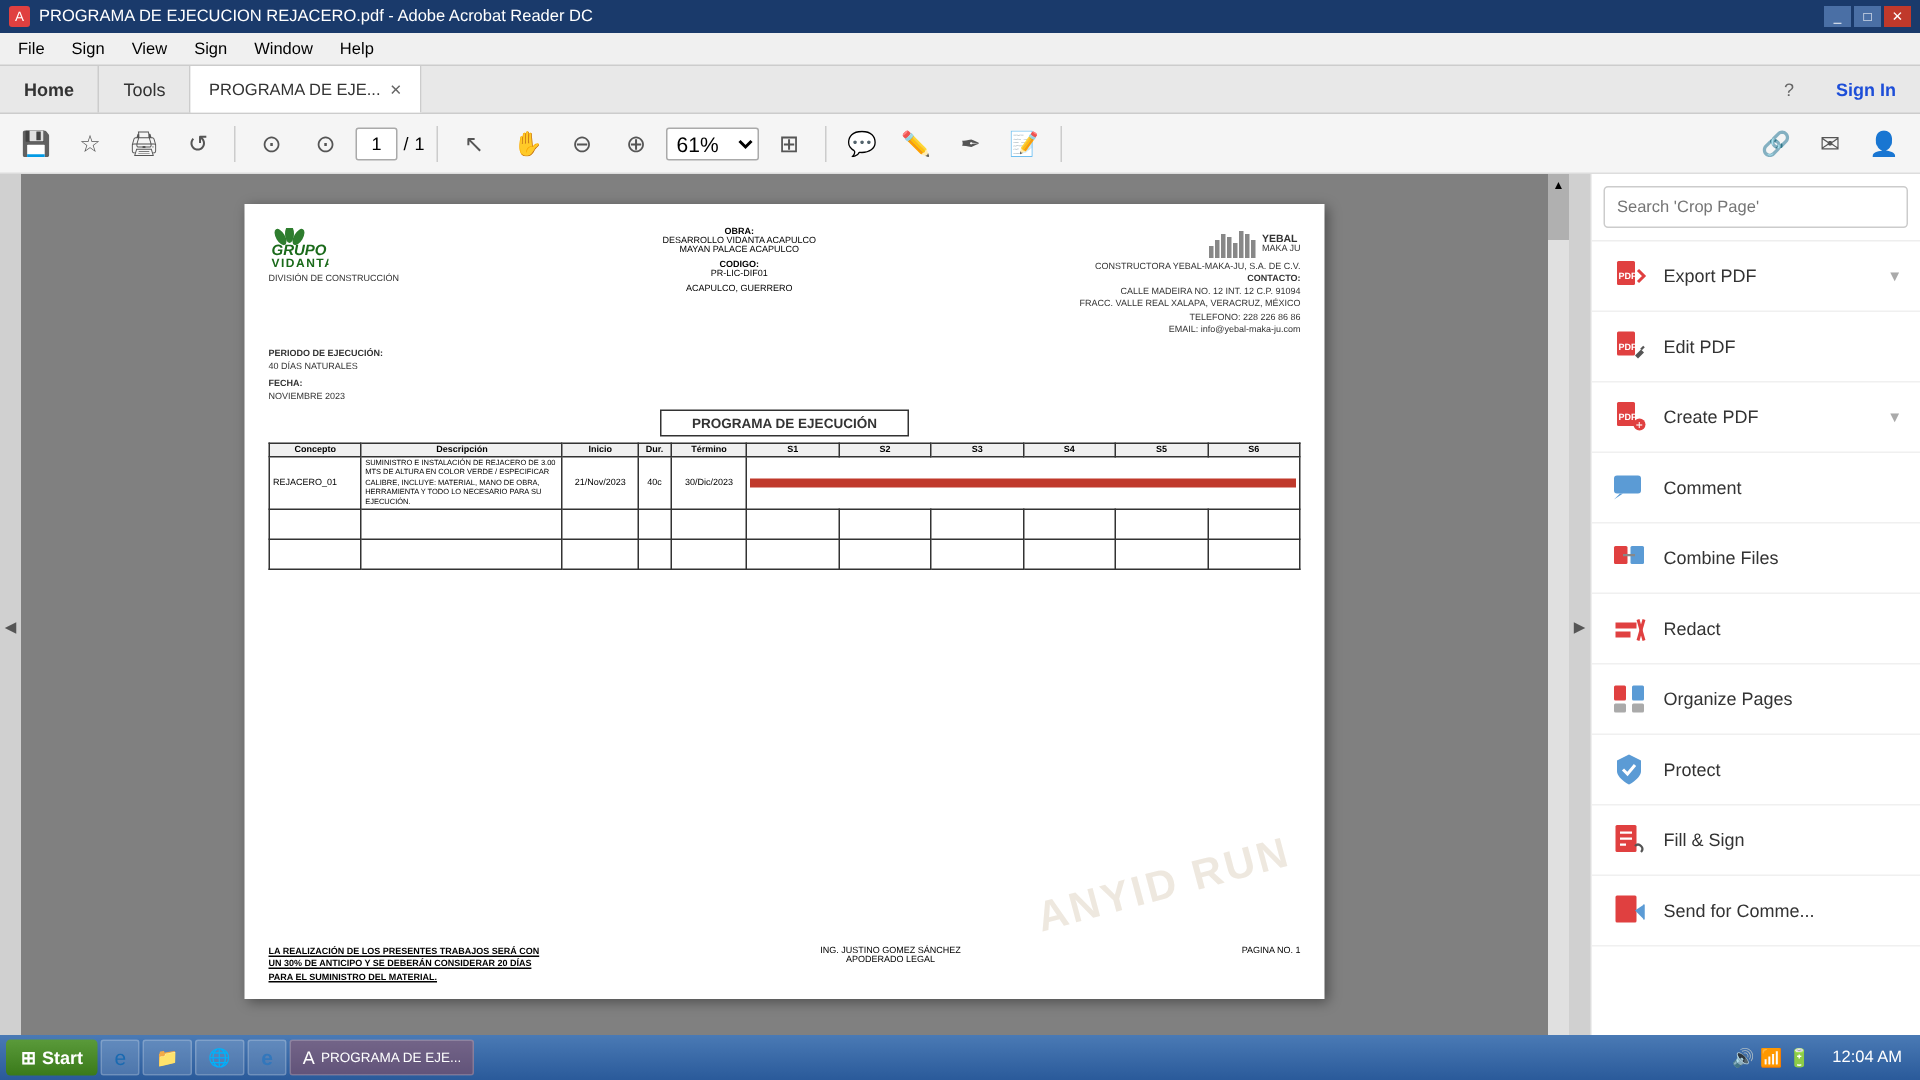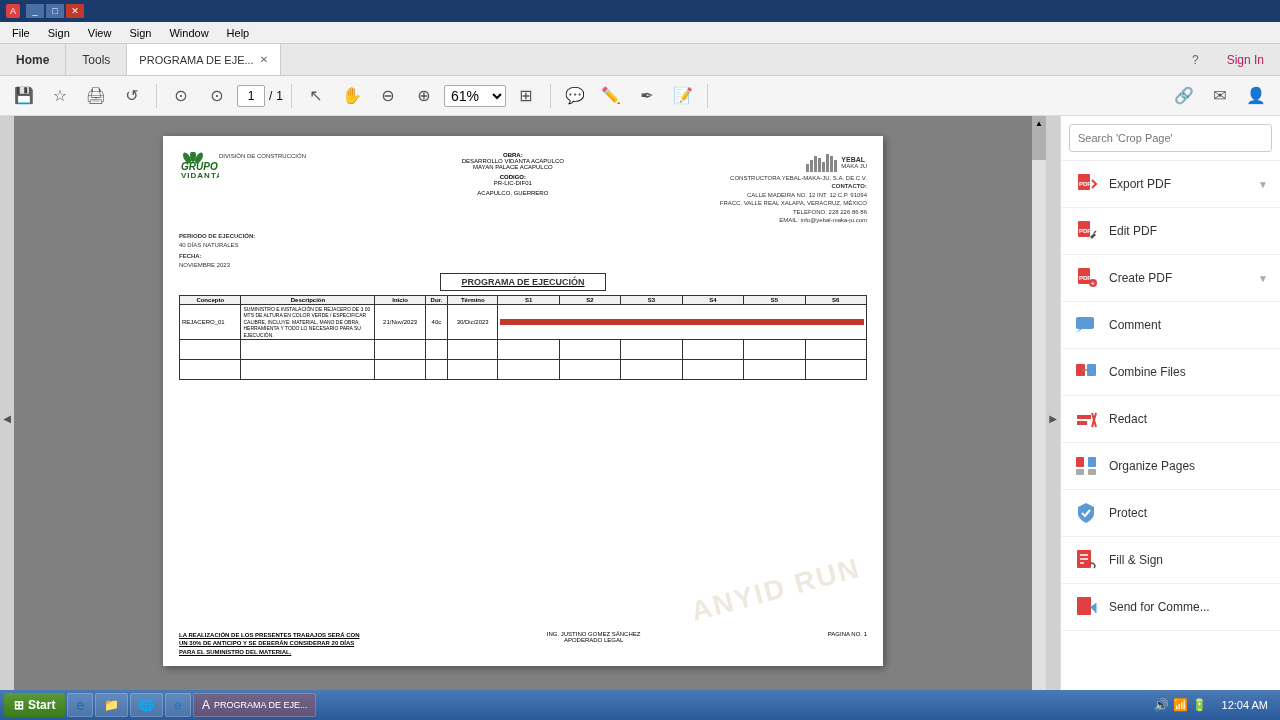--- a/index.html
+++ b/index.html
@@ -77,23 +77,23 @@
       border-right: 1px solid #ccc;
       gap: 6px;
     }
     .tab-doc .close-tab { color: #666; font-size: 10px; cursor: pointer; }
     .tab-spacer { flex: 1; }
     .tab-signin {
       padding: 0 16px;
       display: flex;
       align-items: center;
       font-size: 12px;
-      color: #be185d;
-      cursor: pointer;
-      font-weight: normal;
+      color: #1d4ed8;
+      cursor: pointer;
+      font-weight: bold;
     }
     .tab-help {
       padding: 0 12px;
       display: flex;
       align-items: center;
       font-size: 12px;
       color: #666;
       cursor: pointer;
     }
 
@@ -246,21 +246,21 @@
       display: flex;
       align-items: center;
       justify-content: center;
       flex-shrink: 0;
     }
     .panel-item .pi-label { flex: 1; }
     .panel-item .pi-arrow { color: #aaa; font-size: 10px; }
 
     
     .pdf-header { display: flex; justify-content: space-between; align-items: flex-start; margin-bottom: 8px; }
-    .pdf-logo { display: flex; flex-direction: row; align-items: flex-start; }
+    .pdf-logo { display: flex; flex-direction: column; align-items: flex-start; }
     .logo-graphic {
       display: flex;
       gap: 1px;
       align-items: center;
     }
     .right-logo {
       display: flex;
       flex-direction: column;
       align-items: flex-end;
     }
@@ -278,21 +278,20 @@
     .maka-text { font-size: 6px; color: #333; }
 
     .pdf-meta { font-size: 6px; color: #333; line-height: 1.4; }
     .pdf-meta b { font-weight: bold; }
     .pdf-right-meta { font-size: 6px; color: #333; line-height: 1.4; text-align: right; }
 
     .pdf-title-section {
       display: flex;
       justify-content: center;
       margin: 4px 0 2px 0;
-      text-decoration: underline;
     }
     .pdf-main-title {
       font-size: 9px;
       font-weight: bold;
       color: #333;
       border: 1px solid #333;
       padding: 3px 20px;
       text-align: center;
     }
 
@@ -403,20 +402,21 @@
     
     #right-panel::-webkit-scrollbar { width: 8px; }
     #right-panel::-webkit-scrollbar-track { background: #f0f0f0; }
     #right-panel::-webkit-scrollbar-thumb { background: #bbb; border-radius: 4px; }
   </style>
 </head>
 <body>
 
 <div id="title-bar">
   <div class="title-icon">A</div>
+  <span class="title-text">PROGRAMA DE EJECUCION REJACERO.pdf - Adobe Acrobat Reader DC</span>
   <div class="win-controls">
     <button class="win-btn">_</button>
     <button class="win-btn">□</button>
     <button class="win-btn close">✕</button>
   </div>
 </div>
 
 <div id="menu-bar">
   <span class="menu-item">File</span>
   <span class="menu-item">Sign</span>

